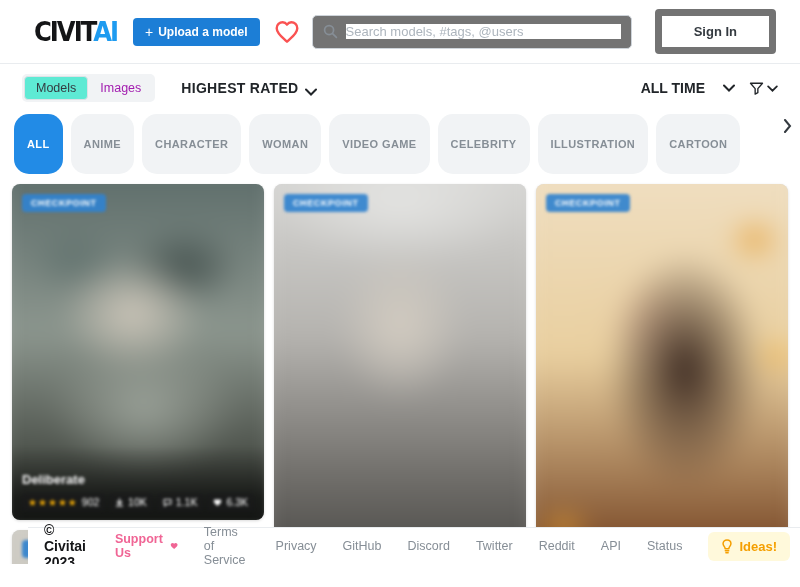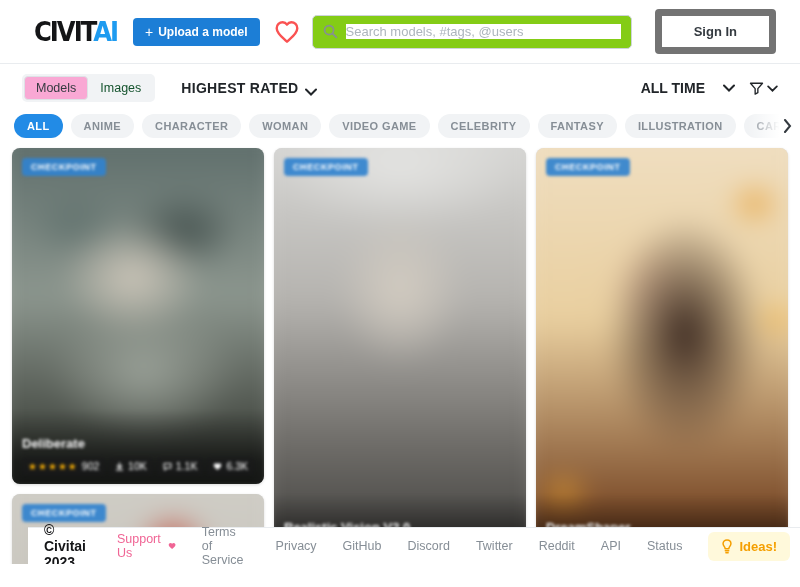--- a/index.html
+++ b/index.html
@@ -11,43 +11,43 @@
     border-bottom:1px solid #e9ecef; background:#fff; }
   .logo { font-family:"DejaVu Sans", sans-serif; font-weight:900; font-size:27px;
     letter-spacing:-2px; cursor:pointer; font-stretch:condensed; }
   .logo .p1 { color:#141517; } .logo .p2 { color:#1e9bf0; }
   .upload-btn { margin-left:16px; background:#1c7ed6; color:#fff; border:none;
     border-radius:4px; font-size:12px; font-weight:700; padding:7px 12px;
     display:flex; align-items:center; gap:5px; cursor:pointer; font-family:inherit; }
   .upload-btn .plus { font-size:14px; font-weight:400; line-height:10px; }
   .heart-btn { margin-left:14px; background:none; border:none; cursor:pointer; display:flex; }
   .search-box { margin-left:12px; width:320px; height:34px; border:1px solid #ced4da;
-    border-radius:5px; display:flex; align-items:center; padding:0 10px; gap:8px; background:#84cc16; }
+    border-radius:5px; display:flex; align-items:center; padding:0 10px; gap:8px; background:#737373; }
   .search-box input { border:none; outline:none; flex:1; font-size:13px; font-family:inherit; color:#495057; }
   .search-box input::placeholder { color:#adb5bd; }
   .signin-btn { margin-left:auto; background:#fff; border:7px solid #737373; border-radius:4px;
     padding:8px 32px; font-size:13px; font-weight:600; color:#343a40; cursor:pointer; font-family:inherit; }
 
   
   .main { position:relative; height:500px; overflow:hidden; }
 
   .filter-row { display:flex; align-items:center; padding:10px 22px 0 22px; }
   .seg { display:flex; background:#f1f3f5; border-radius:5px; padding:2px; }
-  .seg .chip { font-size:12.5px; color:#14532d; padding:5px 12px; border-radius:4px; cursor:pointer; }
-  .seg .chip.active { background:#f9a8d4; border:1px solid #dee2e6; color:#343a40; padding:4px 11px; }
+  .seg .chip { font-size:12.5px; color:#a21caf; padding:5px 12px; border-radius:4px; cursor:pointer; }
+  .seg .chip.active { background:#5eead4; border:1px solid #dee2e6; color:#343a40; padding:4px 11px; }
   .sort-dd { margin-left:26px; display:flex; align-items:flex-end; gap:6px; font-weight:700;
     font-size:14px; letter-spacing:.3px; color:#212529; cursor:pointer; }
   .right-filters { margin-left:auto; display:flex; align-items:center; gap:14px; }
   .period-dd { display:flex; align-items:center; gap:18px; font-weight:700; font-size:14px; cursor:pointer; }
   .funnel-dd { display:flex; align-items:center; gap:3px; cursor:pointer; }
 
   .tags-row { position:relative; display:flex; gap:8px; align-items:center;
     padding:12px 22px 0 14px; overflow:hidden; white-space:nowrap; }
   .tag { font-size:11px; font-weight:600; letter-spacing:.4px; color:#868e96;
-    background:#f1f3f5; padding:6px 13px; border-radius:15px; cursor:pointer; flex:0 0 auto; }
+    background:#f1f3f5; padding:24px 13px; border-radius:15px; cursor:pointer; flex:0 0 auto; }
   .tag.active { background:#228be6; color:#fff; }
   .tags-fade { position:absolute; right:0; top:8px; height:32px; width:52px;
     background:linear-gradient(90deg, rgba(255,255,255,0), #fff 60%);
     display:flex; align-items:center; justify-content:flex-end; padding-right:8px; cursor:pointer; }
 
   
   .grid { display:flex; gap:10px; padding:10px 12px 0 12px; align-items:flex-start; }
   .col { display:flex; flex-direction:column; gap:10px; width:253px; }
   .card { position:relative; border-radius:8px; overflow:hidden; background:#ddd;
     box-shadow:0 1px 3px rgba(0,0,0,.15); cursor:pointer; }
@@ -88,21 +88,21 @@
     display:flex; align-items:center; gap:4px; color:#fff; font-size:10.5px; }
   .stars { color:#fab005; font-size:10px; letter-spacing:1px; }
   .rcount { color:#fff; font-size:10.5px; }
   .stat-group { display:flex; gap:4px; }
 
   
   .footer { position:absolute; left:0; right:0; bottom:0; height:37px; background:#fff;
     border-top:1px solid #e9ecef; display:flex; align-items:center; padding:0 10px 0 16px; z-index:5;margin-left:28px; }
   .copyright { font-weight:700; font-size:14px; color:#141517; margin-right:26px; }
   .flink { font-size:12.5px; color:#868e96; margin-right:26px; cursor:pointer; text-decoration:none; }
-  .flink.support { color:#f06595; font-weight:400; display:inline-flex; align-items:center; gap:4px; }
+  .flink.support { color:#f06595; font-weight:700; display:inline-flex; align-items:center; gap:4px; }
   .ideas-btn { margin-left:auto; background:#fff9db; border:none; border-radius:6px;
     padding:7px 13px; display:flex; align-items:center; gap:6px; color:#f59f00;
     font-weight:700; font-size:13px; cursor:pointer; font-family:inherit; }
 </style>
 </head>
 <body>
 
 <div class="header">
   <div class="logo"><span class="p1">CIVIT</span><span class="p2">AI</span></div>
 
@@ -159,21 +159,20 @@
     </div>
   </div>
 
   <div class="tags-row">
     <span class="tag active">ALL</span>
     <span class="tag">ANIME</span>
     <span class="tag">CHARACTER</span>
     <span class="tag">WOMAN</span>
     <span class="tag">VIDEO GAME</span>
     <span class="tag">CELEBRITY</span>
-    <span class="tag">FANTASY</span>
     <span class="tag">ILLUSTRATION</span>
     <span class="tag">CARTOON</span>
 
     <div class="tags-fade">
       <svg width="9" height="14" viewBox="0 0 8 14" fill="none" stroke="#343a40" stroke-width="2" stroke-linecap="round">
           <polyline points="1.5,1 6.5,7 1.5,13"></polyline>
         </svg>
     </div>
   </div>
 

